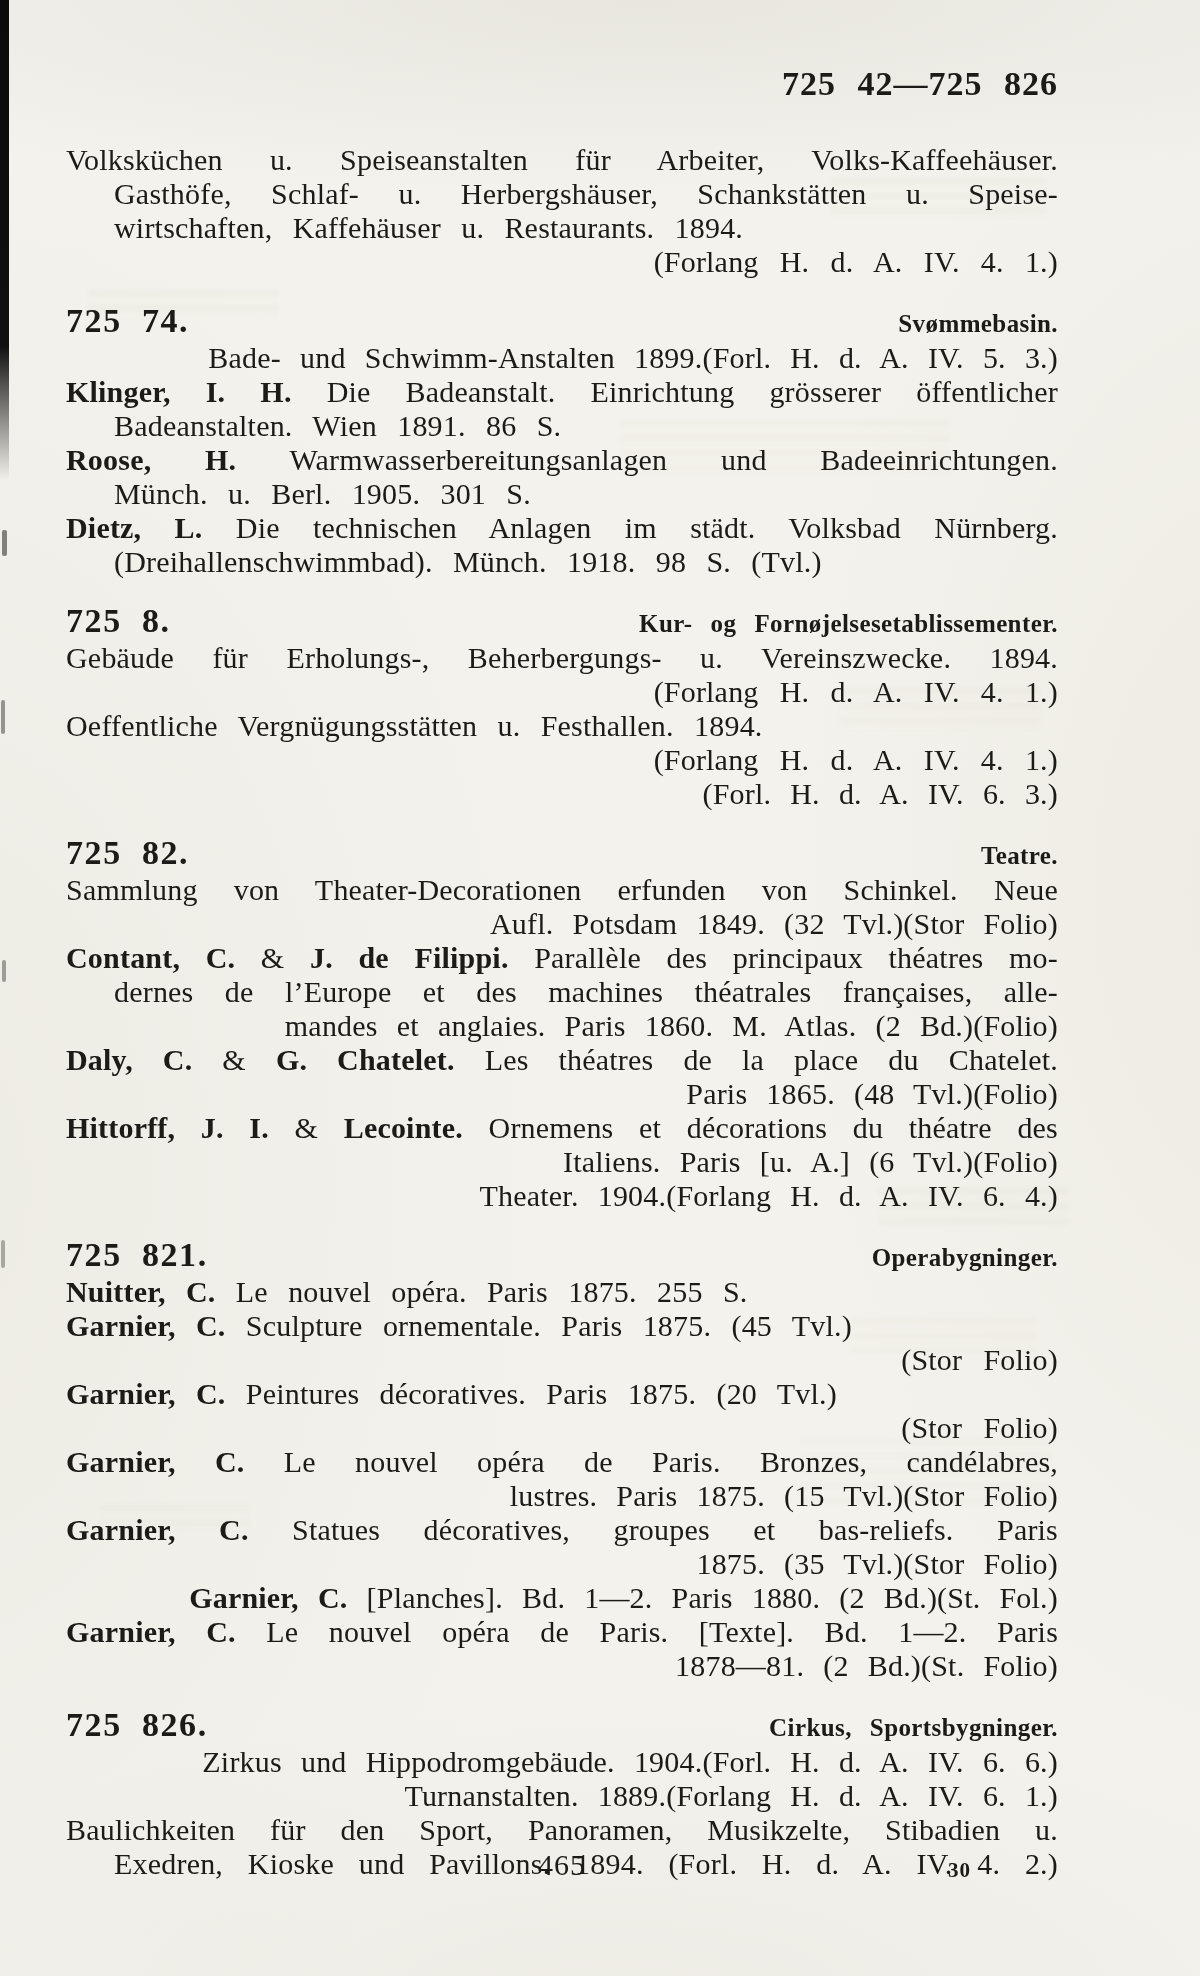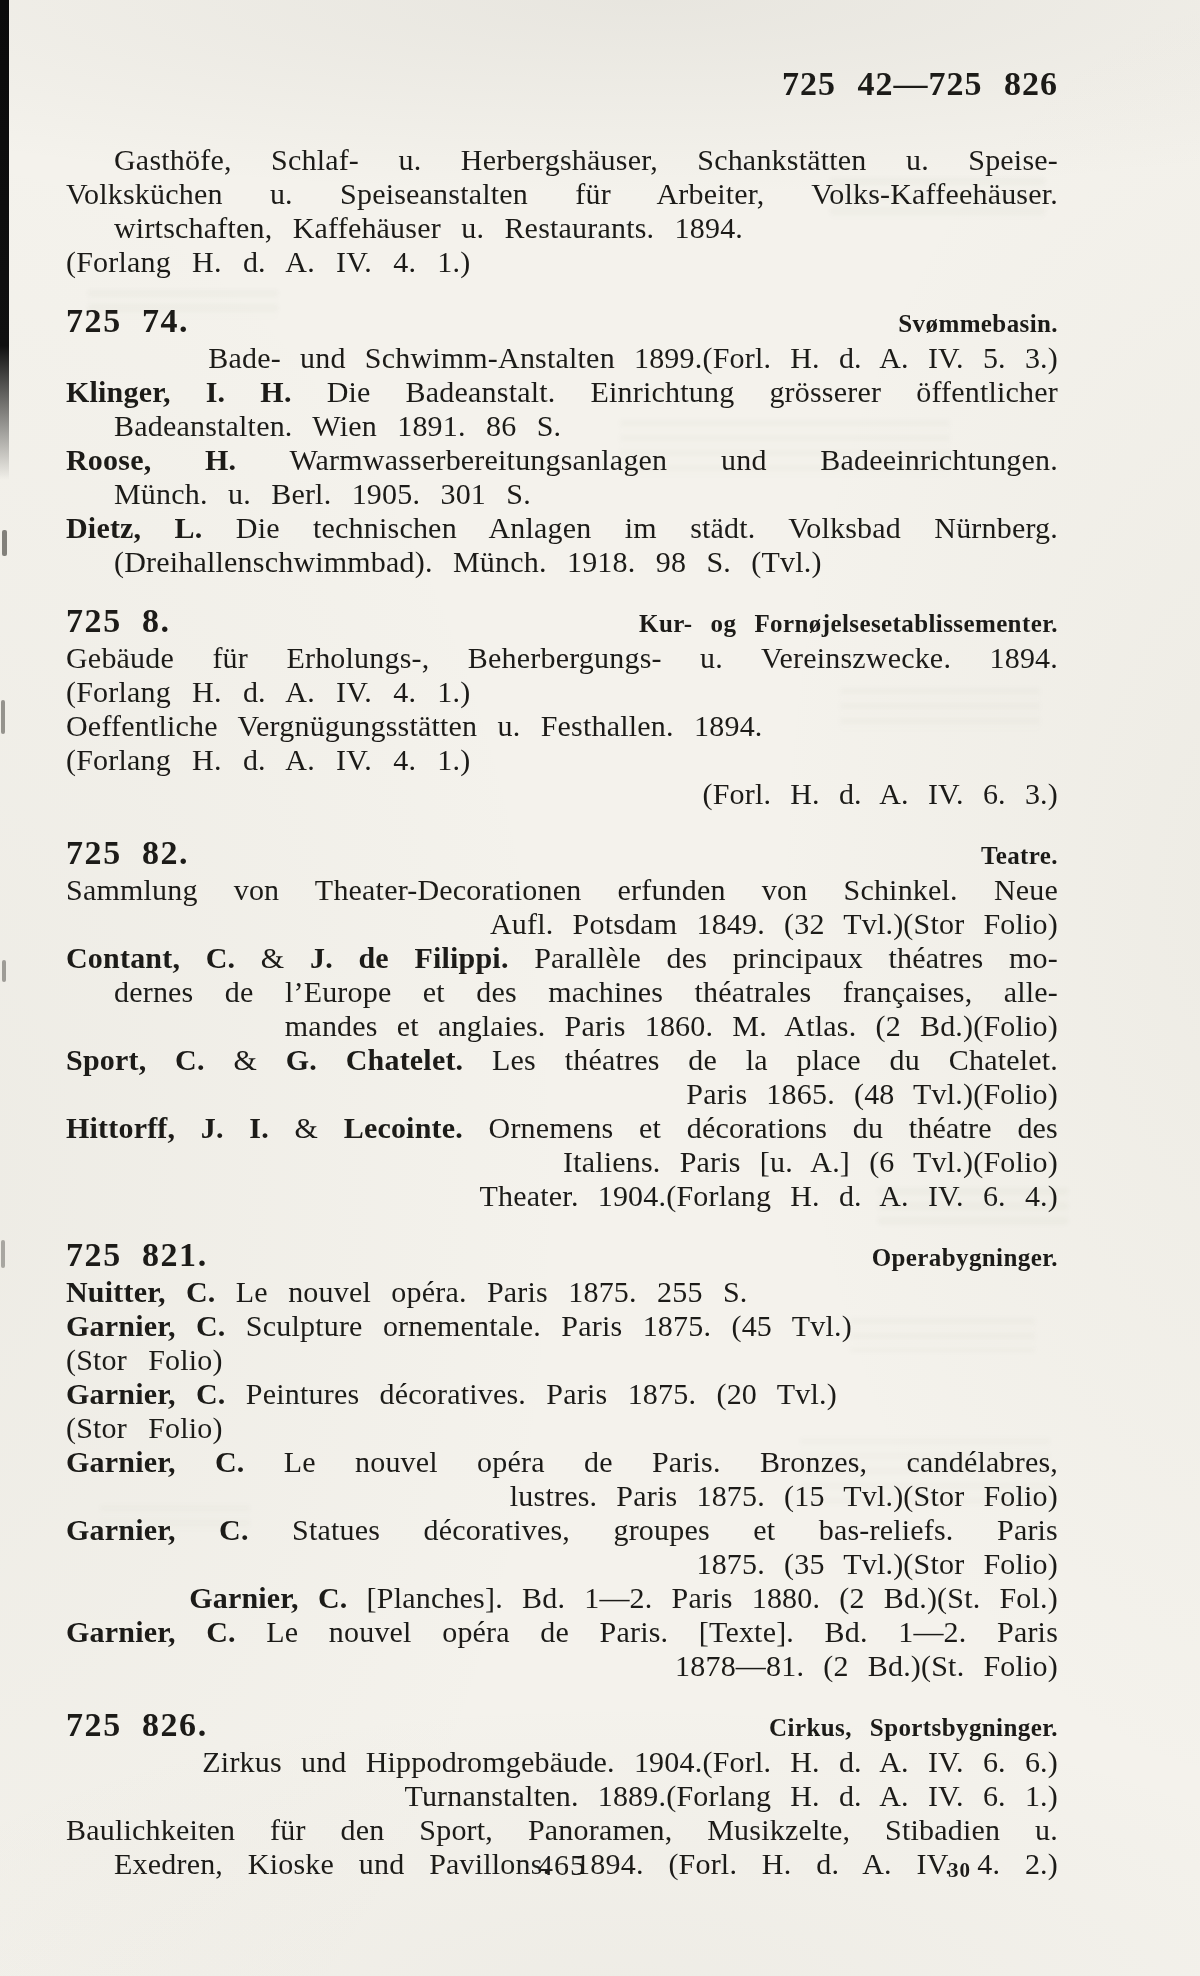--- a/index.html
+++ b/index.html
@@ -53,21 +53,21 @@
 
   .line {
     position: relative;
     height: 34px; line-height: 34px;
     font-size: 30px;
     letter-spacing: 0.2px;
     word-spacing: 0.38em;
     white-space: nowrap;
   }
   .line.justify { text-align: justify; text-align-last: justify; white-space: normal; }
-  .line.right   { word-spacing: 0.45em; }
+  .line.right   { text-align: right; word-spacing: 0.45em; }
   .line.left    { word-spacing: 0.42em; }
   .line.split   { display: flex; justify-content: flex-end; }
   .line.indent  { padding-left: 48px; }
   .b { font-weight: bold; }
 
   .line.section {
     display: flex; justify-content: space-between; align-items: baseline;
     height: 40px; line-height: 40px;
     margin-top: 22px;
     font-weight: bold;
@@ -101,22 +101,22 @@
   <div class="ghost" style="left:620px; top:420px; width:330px; height:58px; opacity:.35;"></div>
   <div class="ghost" style="left:840px; top:688px; width:200px; height:44px; opacity:.35;"></div>
   <div class="ghost" style="left:878px; top:1188px; width:190px; height:38px;"></div>
   <div class="ghost" style="left:850px; top:1318px; width:185px; height:34px; opacity:.35;"></div>
   <div class="ghost" style="left:800px; top:1438px; width:250px; height:66px; opacity:.3;"></div>
   <div class="ghost" style="left:100px; top:1505px; width:150px; height:28px; opacity:.3;"></div>
 
   <div class="column">
     <div class="doc-header">725 42—725 826</div>
     <div>
+        <div class="line justify"><span><span>Volksküchen u. Speiseanstalten für Arbeiter, Volks-Kaffeehäuser.</span></span></div>
         <div class="line justify indent"><span><span>Gasthöfe, Schlaf- u. Herbergshäuser, Schankstätten u. Speise-</span></span></div>
-        <div class="line justify"><span><span>Volksküchen u. Speiseanstalten für Arbeiter, Volks-Kaffeehäuser.</span></span></div>
         <div class="line left indent"><span><span>wirtschaften, Kaffehäuser u. Restaurants. 1894.</span></span></div>
         <div class="line right"><span><span>(Forlang H. d. A. IV. 4. 1.)</span></span></div>
         <div class="line section">
           <span class="section-num">725 74.</span>
           <span class="section-title">Svømmebasin.</span>
         </div>
         <div class="line split">
           <span><span>Bade- und Schwimm-Anstalten 1899.</span></span>
           <span>(Forl. H. d. A. IV. 5. 3.)</span>
         </div>
@@ -145,21 +145,21 @@
         <div class="line split indent">
           <span><span>Aufl. Potsdam 1849. (32 Tvl.)</span></span>
           <span>(Stor Folio)</span>
         </div>
         <div class="line justify"><span><span class="b">Contant, C. </span><span>&amp; </span><span class="b">J. de Filippi.</span><span> Parallèle des principaux théatres mo-</span></span></div>
         <div class="line justify indent"><span><span>dernes de l’Europe et des machines théatrales françaises, alle-</span></span></div>
         <div class="line split indent">
           <span><span>mandes et anglaies. Paris 1860. M. Atlas. (2 Bd.)</span></span>
           <span>(Folio)</span>
         </div>
-        <div class="line justify"><span><span class="b">Sport, C. </span><span>&amp; </span><span class="b">G. Chatelet.</span><span> Les théatres de la place du Chatelet.</span></span></div>
+        <div class="line justify"><span><span class="b">Daly, C. </span><span>&amp; </span><span class="b">G. Chatelet.</span><span> Les théatres de la place du Chatelet.</span></span></div>
         <div class="line split indent">
           <span><span>Paris 1865. (48 Tvl.)</span></span>
           <span>(Folio)</span>
         </div>
         <div class="line justify"><span><span class="b">Hittorff, J. I. </span><span>&amp; </span><span class="b">Lecointe.</span><span> Ornemens et décorations du théatre des</span></span></div>
         <div class="line split indent">
           <span><span>Italiens. Paris [u. A.] (6 Tvl.)</span></span>
           <span>(Folio)</span>
         </div>
         <div class="line split">

